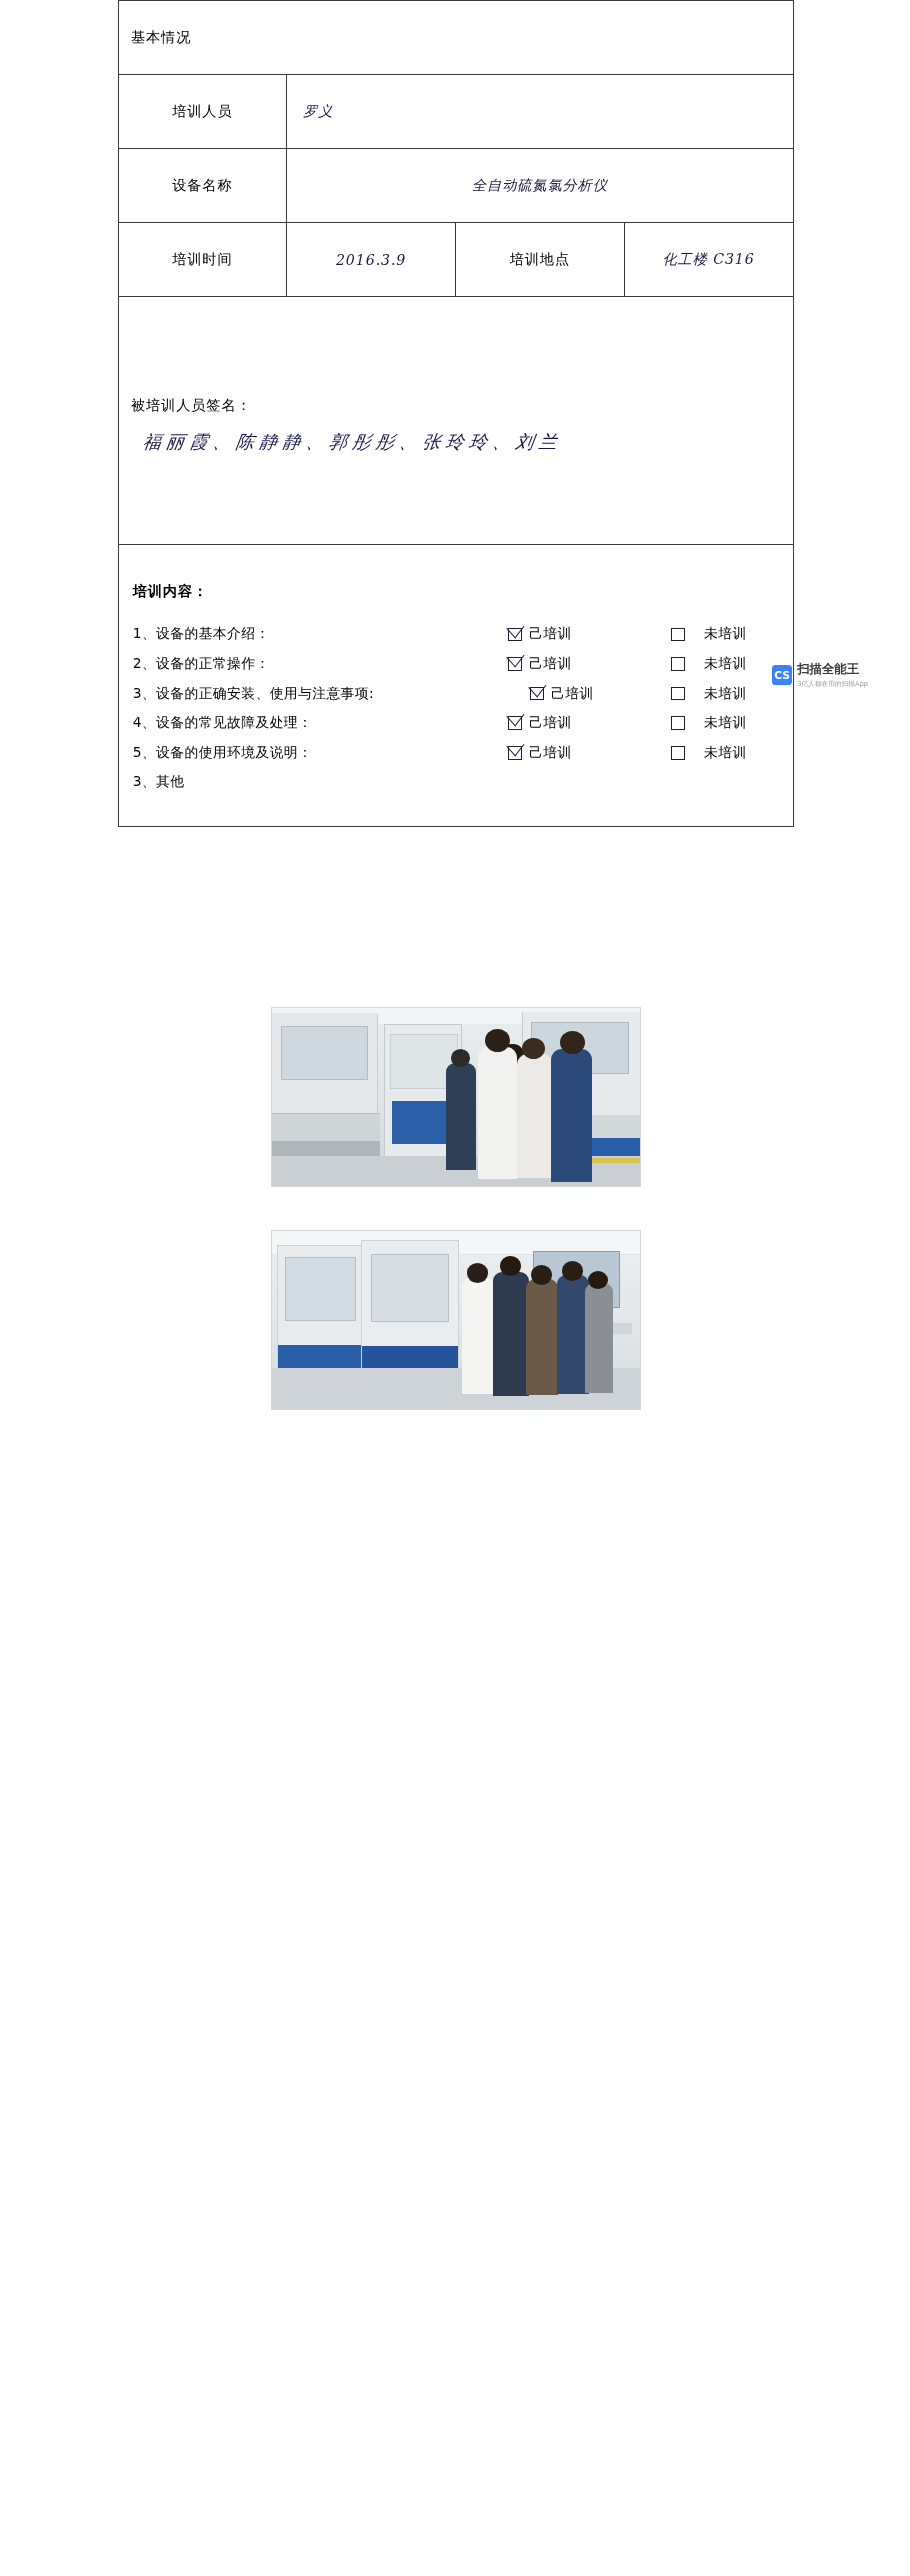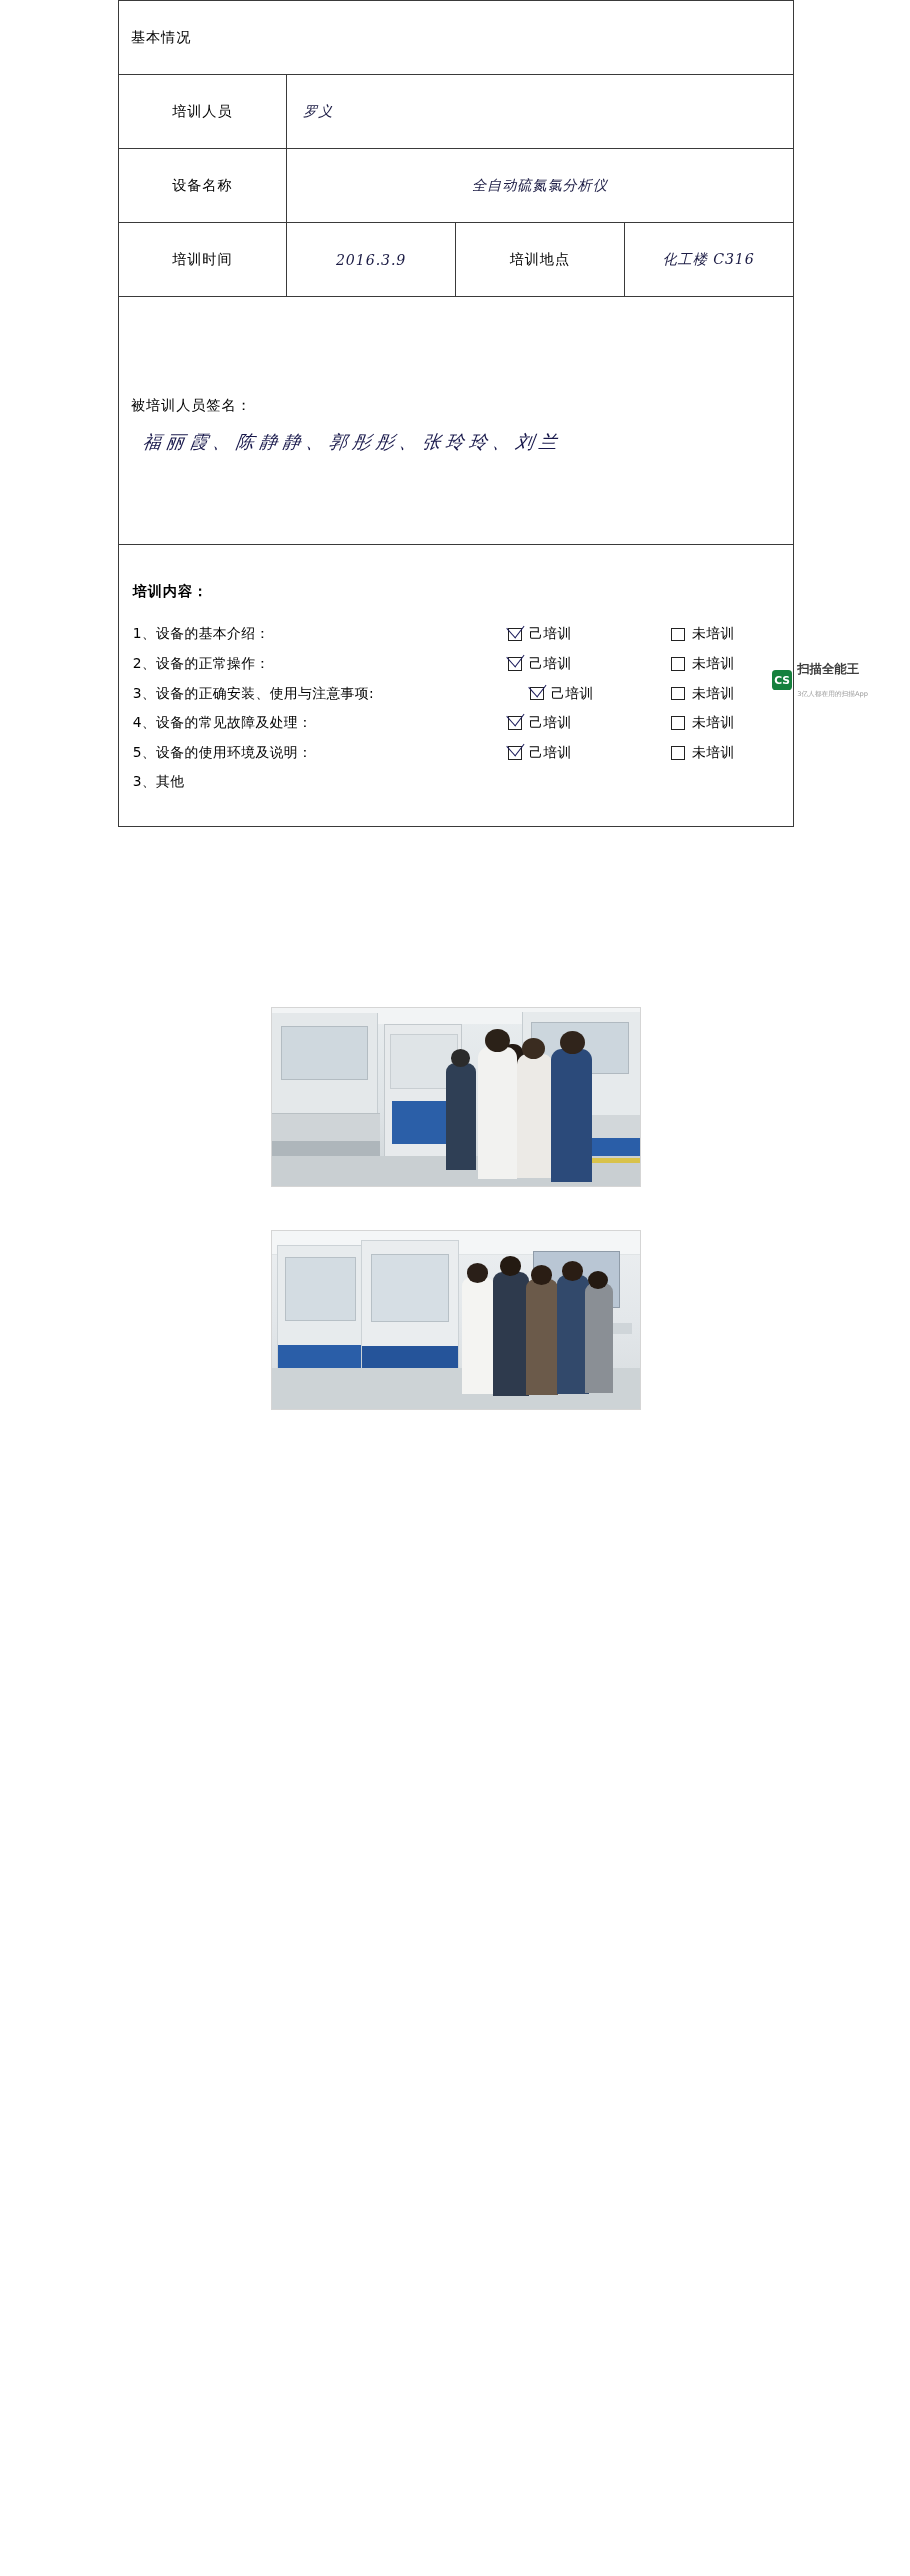--- a/index.html
+++ b/index.html
@@ -116,21 +116,21 @@
   .opts {
     display: flex;
     align-items: center;
     margin-left: auto;
   }
   .opt {
     display: flex;
     align-items: center;
     white-space: nowrap;
   }
-  .opt.second { margin-left: 46px; width: 107px;}
+  .opt.second { margin-left: 46px; width: 107px; gap: 12px;}
   .opt.first  { width: 117px; }
   .box {
     display: inline-block;
     width: 11.6px;
     height: 11.6px;
     border: 0.9px solid #222;
     margin-right: 7.1px;
     position: relative;
     flex: none;
   }
@@ -150,41 +150,41 @@
   .cam {
     position: absolute;
     right: 43px;
     top: 662px;
     display: flex;
     align-items: center;
   }
   .cam-logo {
     width: 19.6px;
     height: 19.6px;
-    background: #15803d;
+    background: #3b82f6;
     border-radius: 3.6px;
     color: #fff;
     font-size: 10.7px;
     font-weight: bold;
     display: flex;
     align-items: center;
     justify-content: center;
     margin-right: 5.3px;
   }
   .cam-txt-main {
     font-size: 12.4px;
     color: #3d3d3d;
     font-weight: bold;
     line-height: 1.05;
   }
   .cam-txt-sub {
     font-size: 6.7px;
     color: #9a9a9a;
     line-height: 1.1;
-    margin-top: 16px;
+    margin-top: 6px;
   }
   
   .photo {
     width: 368px;
     margin: 0 auto;
     border: 0.9px solid #d5d5d5;
     position: relative;
     overflow: hidden;
   }
   .photo1 { height: 178px; margin-top: 180px; }

